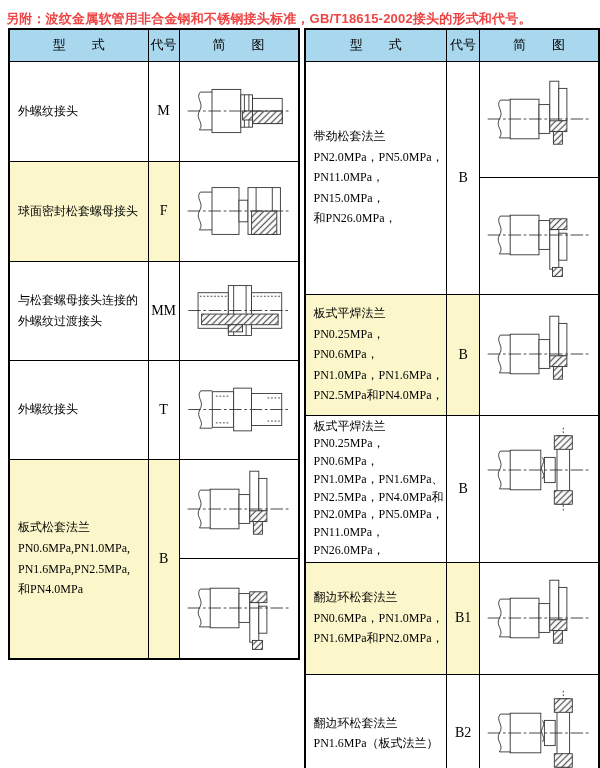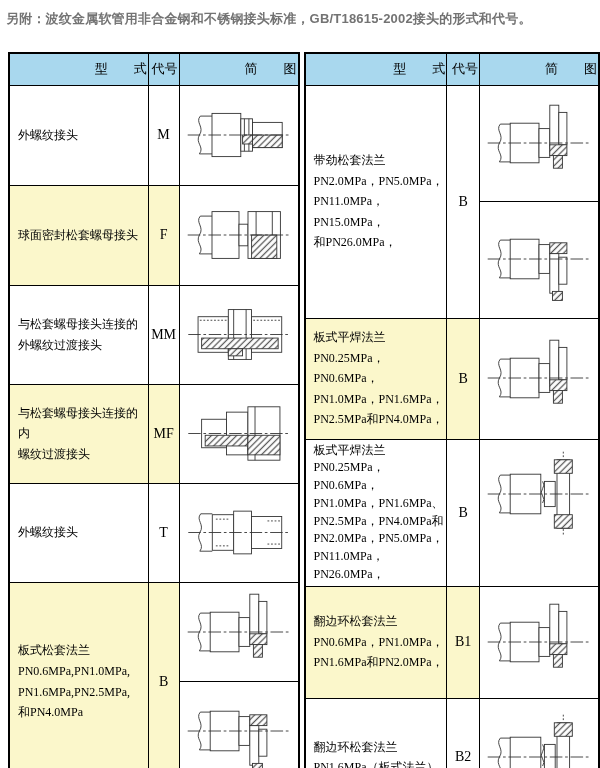--- a/index.html
+++ b/index.html
@@ -3,35 +3,35 @@
 <meta charset="utf-8">
 <style>
   html,body{margin:0;padding:0;}
   body{
     width:600px;height:768px;background:#ffffff;overflow:hidden;
     font-family:"Liberation Sans",sans-serif;
     --hdr:#a9d8ee; --hl:#fbf7cb; --bd:#000000;
   }
   .doc-title{
     font-family:"Liberation Sans",sans-serif;
-    font-size:13px;font-weight:bold;color:#737373;
-    padding:10px 6px 24px 6px;letter-spacing:0.2px;
+    font-size:13px;font-weight:bold;color:#ef4444;
+    padding:10px 6px 0 6px;letter-spacing:0.2px;
   }
   .tables{display:flex;gap:4px;margin-left:8px;align-items:flex-start;}
   table.fittings{
     border-collapse:collapse;table-layout:fixed;background:#fff;
     border:2px solid var(--bd);
   }
   table.fittings th, table.fittings td{
     border:1px solid var(--bd);box-sizing:border-box;color:#000;
   }
   th{
     height:32px;background:var(--hdr);
     font-family:"Liberation Serif","DejaVu Serif",serif;
-    font-size:13px;font-weight:normal;text-align:right;vertical-align:middle;
+    font-size:13px;font-weight:normal;text-align:center;vertical-align:middle;
   }
   td.type{
     font-family:"Liberation Serif","DejaVu Serif",serif;
     font-size:12px;line-height:1.72;vertical-align:middle;
     padding:2px 1px 2px 8px;white-space:pre-line;
   }
   td.type.tight{line-height:1.48;}
   td.code{
     font-family:"Liberation Serif","DejaVu Serif",serif;
     font-size:14px;text-align:center;vertical-align:middle;
@@ -135,44 +135,20 @@
                   </defs>
                   <rect x="14" y="30" width="34" height="40" fill="#fff" stroke="#333" stroke-width="1"></rect>
                   <rect x="74" y="30" width="34" height="40" fill="#fff" stroke="#333" stroke-width="1"></rect>
                   <rect x="48" y="22" width="26" height="56" fill="#fff" stroke="#333" stroke-width="1"></rect>
                   <line x1="54" y1="22" x2="54" y2="78" stroke="#333" stroke-width="1"></line>
                   <line x1="68" y1="22" x2="68" y2="78" stroke="#333" stroke-width="1"></line>
                   <rect x="18" y="54" width="86" height="12" fill="url(#h3)" stroke="#333" stroke-width="1"></rect>
                   <rect x="48" y="66" width="16" height="8" fill="url(#h3)" stroke="#333" stroke-width="1"></rect>
                   <line x1="16" y1="34" x2="46" y2="34" stroke="#333" stroke-width="1" stroke-dasharray="2 2"></line>
                   <line x1="76" y1="34" x2="106" y2="34" stroke="#333" stroke-width="1" stroke-dasharray="2 2"></line>
-                  <line x1="3" y1="50" x2="117" y2="50" stroke="#333" stroke-width="1" stroke-dasharray="14 3 3 3"></line>
-                </svg>
-              </div>
-            </td>
-          </tr>
-          <tr style="height: 99px;">
-            <td class="type hl">与松套螺母接头连接的内
-螺纹过渡接头</td>
-            <td class="code hl">MF</td>
-            <td class="diagTd">
-              <div class="dcell" style="height:97px">
-                <svg width="118" height="89" viewBox="0 0 120 100" preserveAspectRatio="xMidYMid meet">
-                  <defs>
-                    <pattern id="h4" width="5" height="5" patternUnits="userSpaceOnUse" patternTransform="rotate(45)">
-                      <rect width="5" height="5" fill="#fff"></rect>
-                      <line x1="2.5" y1="0" x2="2.5" y2="5" stroke="#555" stroke-width="1.4"></line>
-                    </pattern>
-                  </defs>
-                  <rect x="18" y="34" width="28" height="32" fill="#fff" stroke="#333" stroke-width="1"></rect>
-                  <rect x="46" y="26" width="24" height="48" fill="#fff" stroke="#333" stroke-width="1"></rect>
-                  <rect x="70" y="20" width="36" height="60" fill="#fff" stroke="#333" stroke-width="1"></rect>
-                  <line x1="78" y1="20" x2="78" y2="80" stroke="#333" stroke-width="1"></line>
-                  <rect x="22" y="52" width="48" height="12" fill="url(#h4)" stroke="#333" stroke-width="1"></rect>
-                  <rect x="70" y="52" width="36" height="22" fill="url(#h4)" stroke="#333" stroke-width="1"></rect>
                   <line x1="3" y1="50" x2="117" y2="50" stroke="#333" stroke-width="1" stroke-dasharray="14 3 3 3"></line>
                 </svg>
               </div>
             </td>
           </tr>
           <tr style="height: 99px;">
             <td class="type">外螺纹接头</td>
             <td class="code">T</td>
             <td class="diagTd">
               <div class="dcell" style="height:97px">

